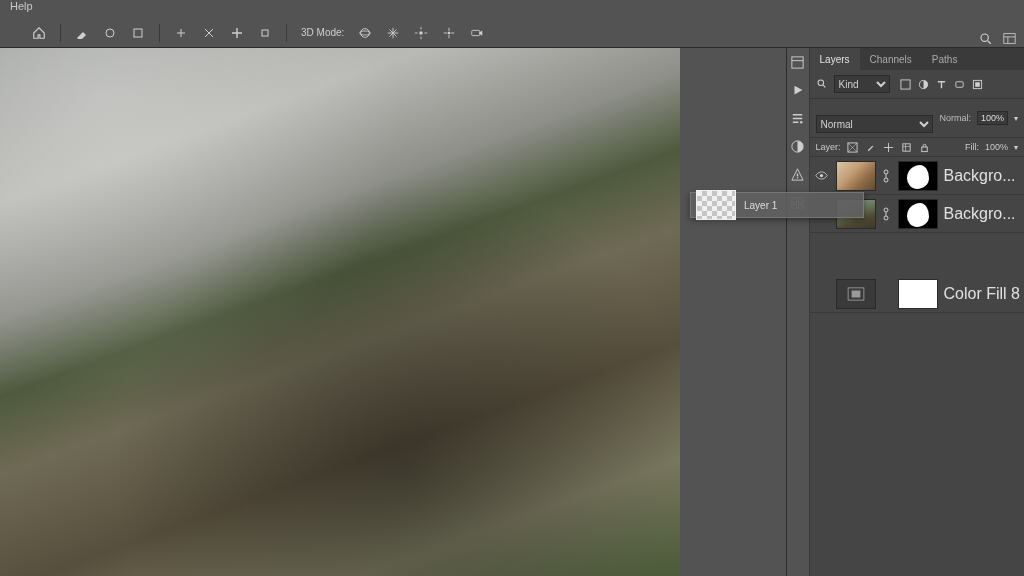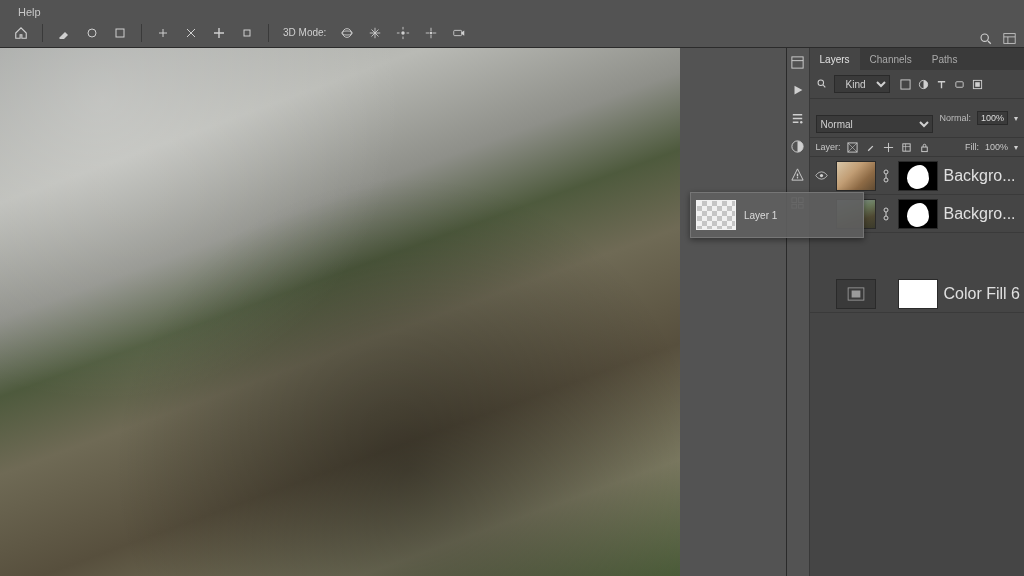--- a/index.html
+++ b/index.html
@@ -1,35 +1,35 @@
 <!DOCTYPE html>
 <html><head>
 <meta charset="utf-8">
 <style>
 * { margin: 0; padding: 0; box-sizing: border-box; font-family: "Segoe UI", Tahoma, sans-serif; }
 body { width: 1024px; height: 576px; background: #535353; color: #c8c8c8; font-size: 10px; overflow: hidden; position: relative; }
-.menubar { height: 18px; background: #535353; display: flex; align-items: flex-end; padding: 0 18px; font-size: 11px; }
-.options-bar { height: 30px; background: #535353; display: flex; align-items: center; padding: 0 14px; gap: 14px; border-bottom: 1px solid #2b2b2b; }
+.menubar { height: 18px; background: #535353; display: flex; align-items: flex-start; padding: 0 10px; font-size: 11px; }
+.options-bar { height: 30px; background: #535353; display: flex; align-items: center; padding: 0 32px; gap: 14px; border-bottom: 1px solid #2b2b2b; }
 .options-bar .icon-btn { width: 14px; height: 14px; display: inline-flex; align-items: center; justify-content: center; color: #cfcfcf; cursor: pointer; }
 .options-bar .sep { width: 1px; height: 18px; background: #3a3a3a; }
 .options-bar .label { font-size: 10px; color: #d0d0d0; }
 .workspace { position: absolute; top: 48px; left: 0; right: 0; bottom: 0; display: flex; }
 .canvas-area { flex: 1; background: #535353; position: relative; overflow: hidden; }
 .canvas { position: absolute; left: 0; top: 0; width: 680px; height: 528px; background: linear-gradient(160deg,#a1a3a0 0%,#b9bab5 20%,#8e8f89 35%,#4e5a3d 45%,#6f6a55 55%,#574f3d 70%,#7c7a61 85%,#4a5b38 100%); }
 .canvas::after { content:""; position:absolute; inset:0; background: radial-gradient(circle at 15% 10%, rgba(255,255,255,.25), transparent 40%), radial-gradient(circle at 60% 80%, rgba(0,0,0,.35), transparent 50%); }
 .right-rail { width: 238px; background: #454545; display: flex; border-left: 1px solid #2a2a2a; }
 .vtoolbar { width: 26px; background: #535353; display: flex; flex-direction: column; align-items: center; padding-top: 6px; gap: 12px; border-right: 1px solid #383838; }
 .vtoolbar .vt { width: 18px; height: 16px; display:flex; align-items:center; justify-content:center; color:#cfcfcf; cursor:pointer; }
 .panels { flex: 1; display: flex; flex-direction: column; background: #454545; }
 .panel-tabs { display: flex; height: 22px; background: #3a3a3a; align-items: stretch; }
 .panel-tab { padding: 4px 10px; font-size: 10px; color: #aaa; cursor: pointer; display:flex; align-items:center; }
 .panel-tab.active { background: #454545; color: #e2e2e2; }
 .filter-row { display: flex; align-items: center; gap: 6px; padding: 5px 6px; border-bottom: 1px solid #383838; }
 .filter-row .search { width: 12px; height: 12px; }
-.filter-row select.kind { background:#3a3a3a; color:#d0d0d0; border:1px solid #2a2a2a; font-size:10px; height:18px; flex:0 0 56px;text-align:center; }
+.filter-row select.kind { background:#3a3a3a; color:#d0d0d0; border:1px solid #2a2a2a; font-size:10px; height:18px; flex:0 0 56px; }
 .filter-icons { display:flex; gap:6px; margin-left:4px; }
 .filter-icons .fi { width:12px; height:12px; display:flex; align-items:center; justify-content:center; color:#cfcfcf; cursor:pointer; }
 .blend-row { display:flex; align-items:center; gap:6px; padding:4px 6px; border-bottom:1px solid #383838; }
 .blend-row select { background:#3a3a3a; color:#d0d0d0; border:1px solid #2a2a2a; font-size:10px; height:18px; flex:1;margin-top:12px; }
 .blend-row .lbl { font-size:9px; color:#bdbdbd; }
 .blend-row .pct { background:#3a3a3a; border:1px solid #2a2a2a; color:#ddd; font-size:9px; padding:1px 3px; min-width:30px; text-align:right; }
 .lock-row { display:flex; align-items:center; gap:6px; padding:3px 6px; border-bottom:1px solid #383838; font-size:9px; }
 .lock-row .li { width:12px; height:12px; display:flex; align-items:center; justify-content:center; color:#cfcfcf; cursor:pointer; }
 .layers-list { flex:1; overflow:auto; }
 .layer { display:flex; align-items:center; gap:6px; padding:4px 4px; border-bottom:1px solid #3a3a3a; height:38px; }
@@ -38,21 +38,21 @@
 .thumb { width:40px; height:30px; border:1px solid #2a2a2a; background:#777; flex:0 0 40px; position:relative; }
 .thumb.mask { background:#000; }
 .thumb.mask::before { content:""; position:absolute; left:8px; top:3px; width:22px; height:24px; background:#fff; border-radius:60% 40% 55% 45% / 55% 55% 45% 45%; }
 .thumb.white { background:#fff; }
 .thumb.photo1 { background: linear-gradient(135deg,#d9c7a8 0%,#c19d74 40%,#8d6a45 70%,#5f4a32 100%); }
 .thumb.photo2 { background: linear-gradient(160deg,#8ea0a8 0%,#6a7a5c 40%,#4e4832 70%,#3a3a2b 100%); }
 .thumb.fillicon { background:#3a3a3a; display:flex; align-items:center; justify-content:center; }
 .thumb.fillicon svg { width:18px; height:14px; }
 .link-ic { width:10px; color:#cfcfcf; }
 .layer .name { font-size:16px; color:#e0e0e0; white-space:nowrap; overflow:hidden; text-overflow:ellipsis; flex:1; }
-.floating-layer { position:absolute; left:690px; top:192px; width:174px; height:46px; background:#5f5f5f; border:1px solid #7a7a7a; display:flex; align-items:center; gap:8px; padding:9px 5px; box-shadow:0 2px 6px rgba(0,0,0,.45); opacity:.92; }
+.floating-layer { position:absolute; left:690px; top:192px; width:174px; height:26px; background:#5f5f5f; border:1px solid #7a7a7a; display:flex; align-items:center; gap:8px; padding:9px 5px; box-shadow:0 2px 6px rgba(0,0,0,.45); opacity:.92; }
 .floating-layer .thumb { width:44px; height:30px; background: repeating-conic-gradient(#cfcfcf 0% 25%, #fff 0% 50%) 0 0/10px 10px; border:1px solid #fff; }
 .floating-layer .name { font-size:10px; color:#e6e6e6; }
 .topright { position:absolute; top:31px; right:8px; display:flex; gap:10px; align-items:center; }
 .topright .tri { width:14px; height:14px; display:flex; align-items:center; justify-content:center; color:#cfcfcf; cursor:pointer; }
 svg { display:block; }
 </style>
 </head>
 <body>
 
 <div class="menubar">
@@ -325,21 +325,21 @@
         <div class="layer">
           <span class="eye"></span>
           <div class="thumb fillicon">
               <svg viewBox="0 0 20 16">
                 <rect x="1" y="1" width="18" height="14" stroke="#9a9a9a" fill="none"></rect>
                 <rect x="5" y="4" width="10" height="8" fill="#9a9a9a"></rect>
               </svg>
             </div>
           <span class="link-ic"></span>
           <div class="thumb white"></div>
-          <span class="name">Color Fill 6</span>
+          <span class="name">Color Fill 8</span>
         </div>
       </div>
     </div>
   </div>
 </div>
 
 <div class="floating-layer">
   <div class="thumb"></div>
   <span class="name">Layer 1</span>
 </div>

